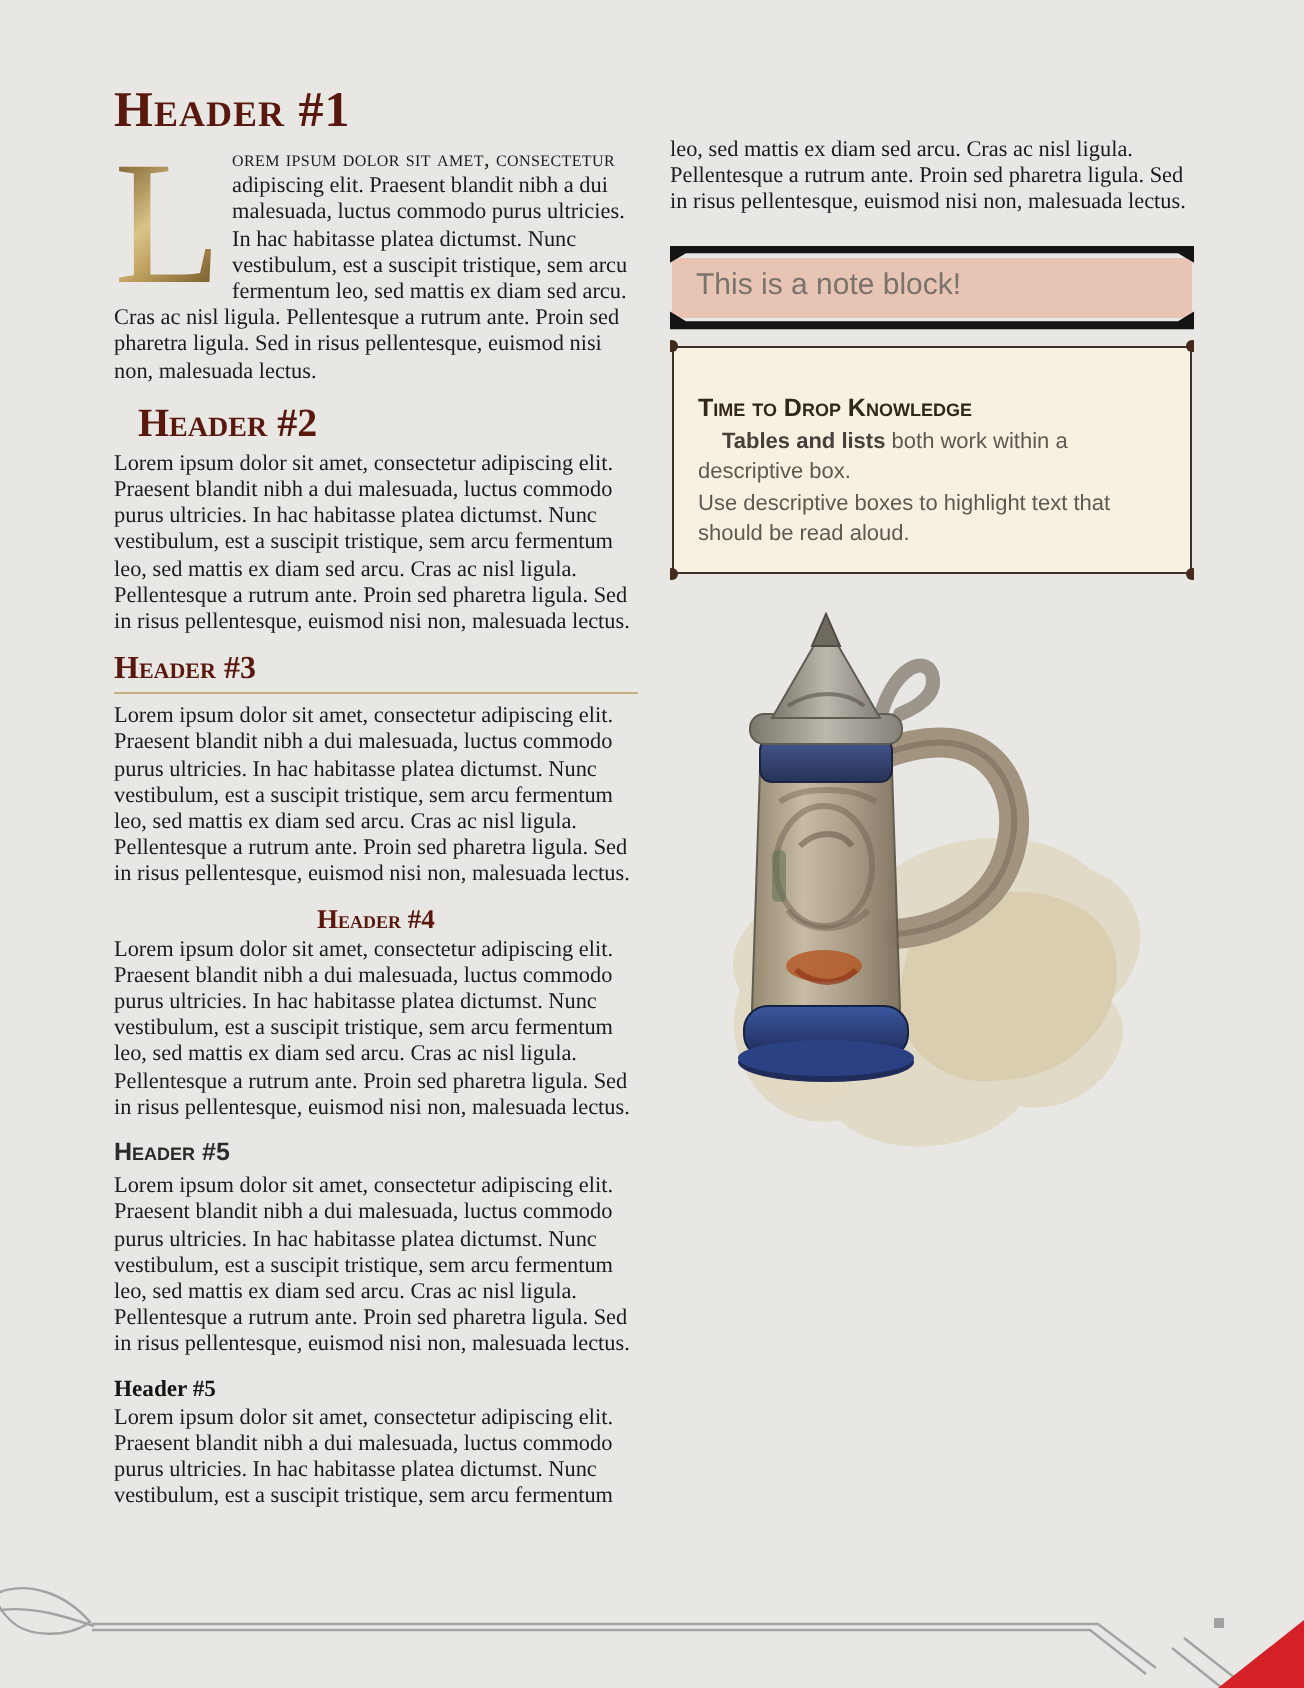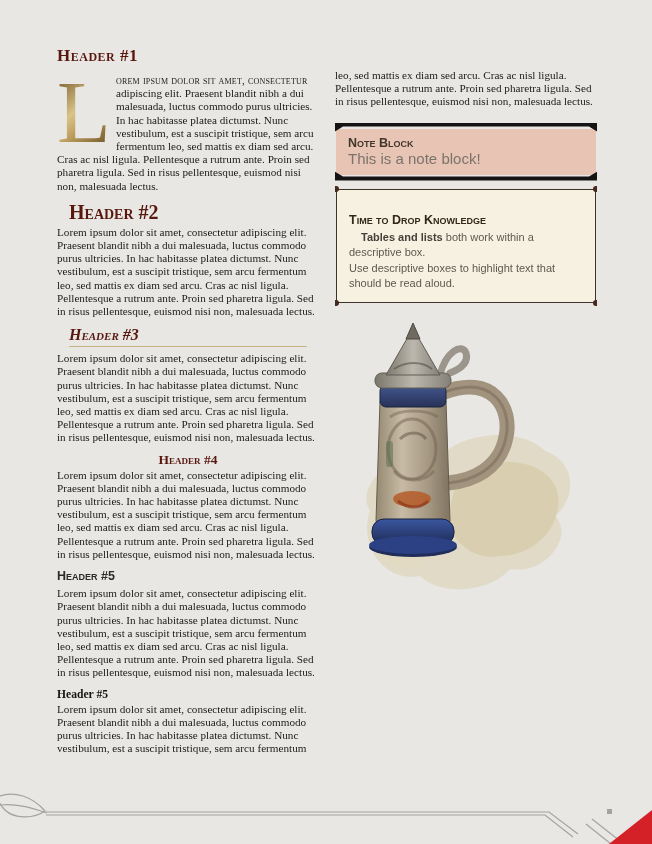--- a/index.html
+++ b/index.html
@@ -14,23 +14,23 @@
       radial-gradient(ellipse 300px 240px at 70% 75%, rgba(255,255,255,.40), transparent 70%),
       radial-gradient(ellipse 500px 320px at 50% 95%, rgba(205,204,200,.30), transparent 70%),
       linear-gradient(115deg, #e9e8e5 0%, #e3e2df 30%, #eceb e8 31%, #e5e4e1 60%, #eae9e6 100%);
   }
   .columns{display:flex;gap:16px;padding:42px 55px 0 57px;}
   .col{width:262px;height:766px;overflow:hidden;}
 
   
   p{margin:0;font-size:11.2px;line-height:13.2px;color:#1b1b1b;}
   h1,h2,h3,h4{font-family:"Liberation Serif",serif;font-variant:small-caps;color:#58180D;margin:0;font-weight:700;}
-  h1{font-size:17px;line-height:27px;letter-spacing:.5px;margin-bottom:5px;}
+  h1{font-size:25px;line-height:27px;letter-spacing:.5px;margin-bottom:5px;}
   h2{font-size:20px;line-height:22px;margin:8px 12px 3px;}
-  h3{font-size:16px;line-height:18px;margin:8px 12px 5px;border-bottom:1.6px solid #c5b282;padding-bottom:2px;font-style:italic;}
+  h3{font-size:16px;line-height:18px;margin:8px 0 5px;border-bottom:1.6px solid #c5b282;padding-bottom:2px;}
   h4{font-size:13.5px;line-height:15px;margin:7px 0 2px;text-align:center;}
   .h5-sans{font-family:"Liberation Sans",sans-serif;font-variant:small-caps;font-weight:700;color:#2b2b2b;font-size:12.5px;line-height:15px;margin:8px 0 3px;}
   .h6-serif{font-family:"Liberation Serif",serif;font-weight:700;color:#151515;font-size:11.6px;line-height:14px;margin:8px 0 1px;}
 
   .dropcap{
     float:left;width:52px;height:74px;margin:3px 7px 0 0;
     font-family:"Liberation Serif",serif;font-size:88px;line-height:72px;text-align:center;
     background:linear-gradient(140deg,#8a6d3b 8%,#d9c489 42%,#c2a362 58%,#6e5526 95%);
     -webkit-background-clip:text;background-clip:text;color:transparent;
   }
@@ -86,21 +86,20 @@
       <p>Lorem ipsum dolor sit amet, consectetur adipiscing elit. Praesent blandit nibh a dui malesuada, luctus commodo purus ultricies. In hac habitasse platea dictumst. Nunc vestibulum, est a suscipit tristique, sem arcu fermentum leo, sed mattis ex diam sed arcu. Cras ac nisl ligula. Pellentesque a rutrum ante. Proin sed pharetra ligula. Sed in risus pellentesque, euismod nisi non, malesuada lectus.</p>
 
       <div class="h6-serif">Header #5</div>
       <p>Lorem ipsum dolor sit amet, consectetur adipiscing elit. Praesent blandit nibh a dui malesuada, luctus commodo purus ultricies. In hac habitasse platea dictumst. Nunc vestibulum, est a suscipit tristique, sem arcu fermentum</p>
     </div>
 
     <div class="col">
       <p class="continuation">leo, sed mattis ex diam sed arcu. Cras ac nisl ligula. Pellentesque a rutrum ante. Proin sed pharetra ligula. Sed in risus pellentesque, euismod nisi non, malesuada lectus.</p>
 
       <div class="note">
-        <div class="note-title">Note Block</div>
         <div class="note-body">This is a note block!</div>
       </div>
 
       <div class="descriptive">
         <i class="dot tl"></i>
         <i class="dot tr"></i>
         <i class="dot bl"></i>
         <i class="dot br"></i>
         <div class="desc-title">Time to Drop Knowledge</div>
         <div class="desc-body indent"><span class="desc-bold">Tables and lists</span><span> both work within a descriptive box.</span></div>

